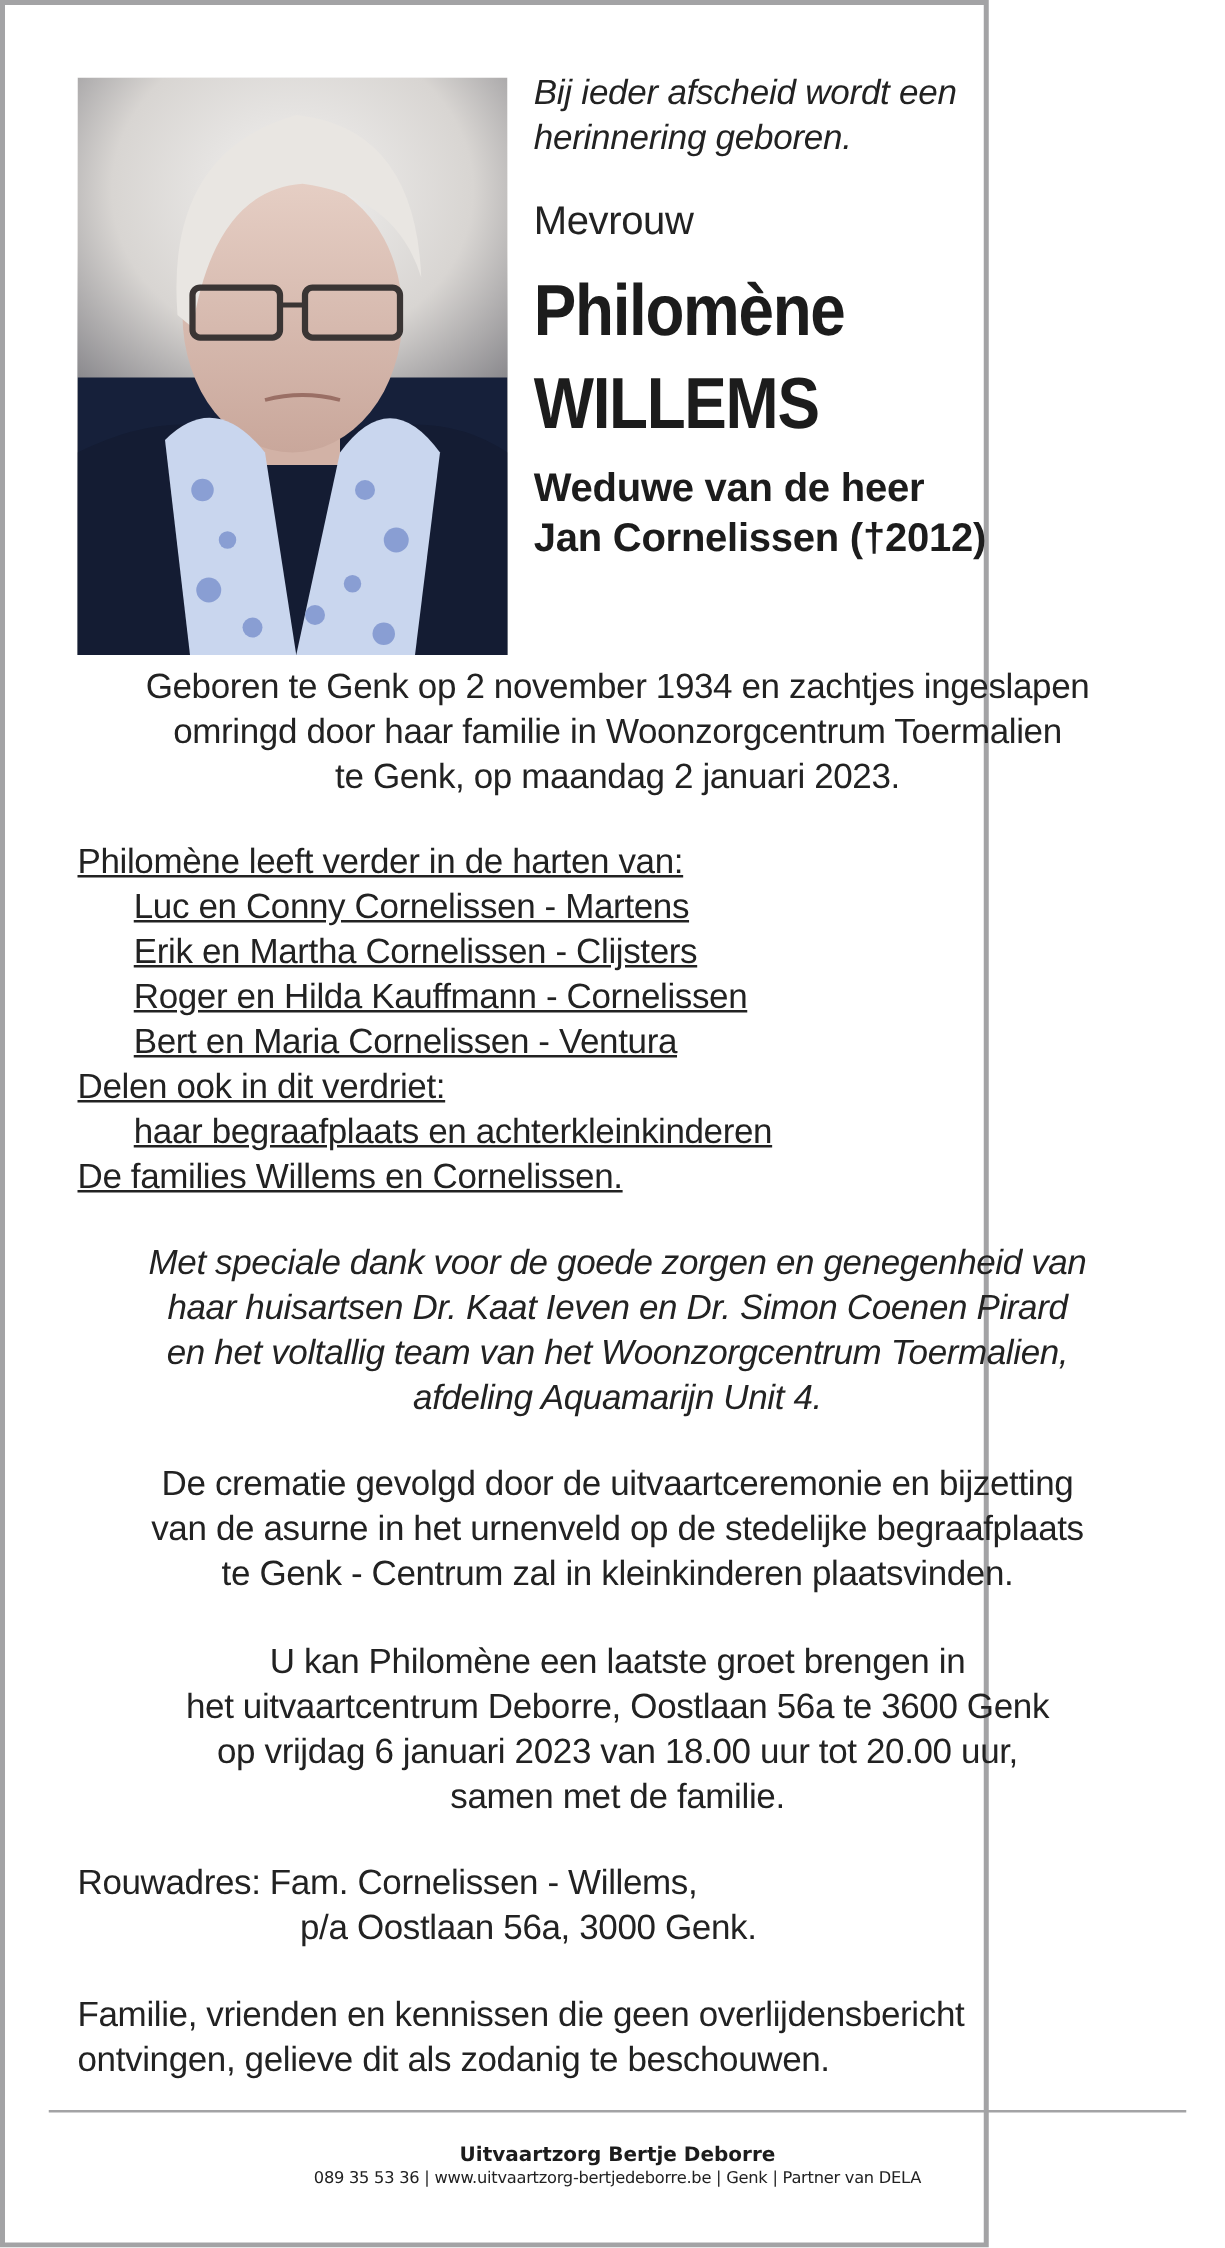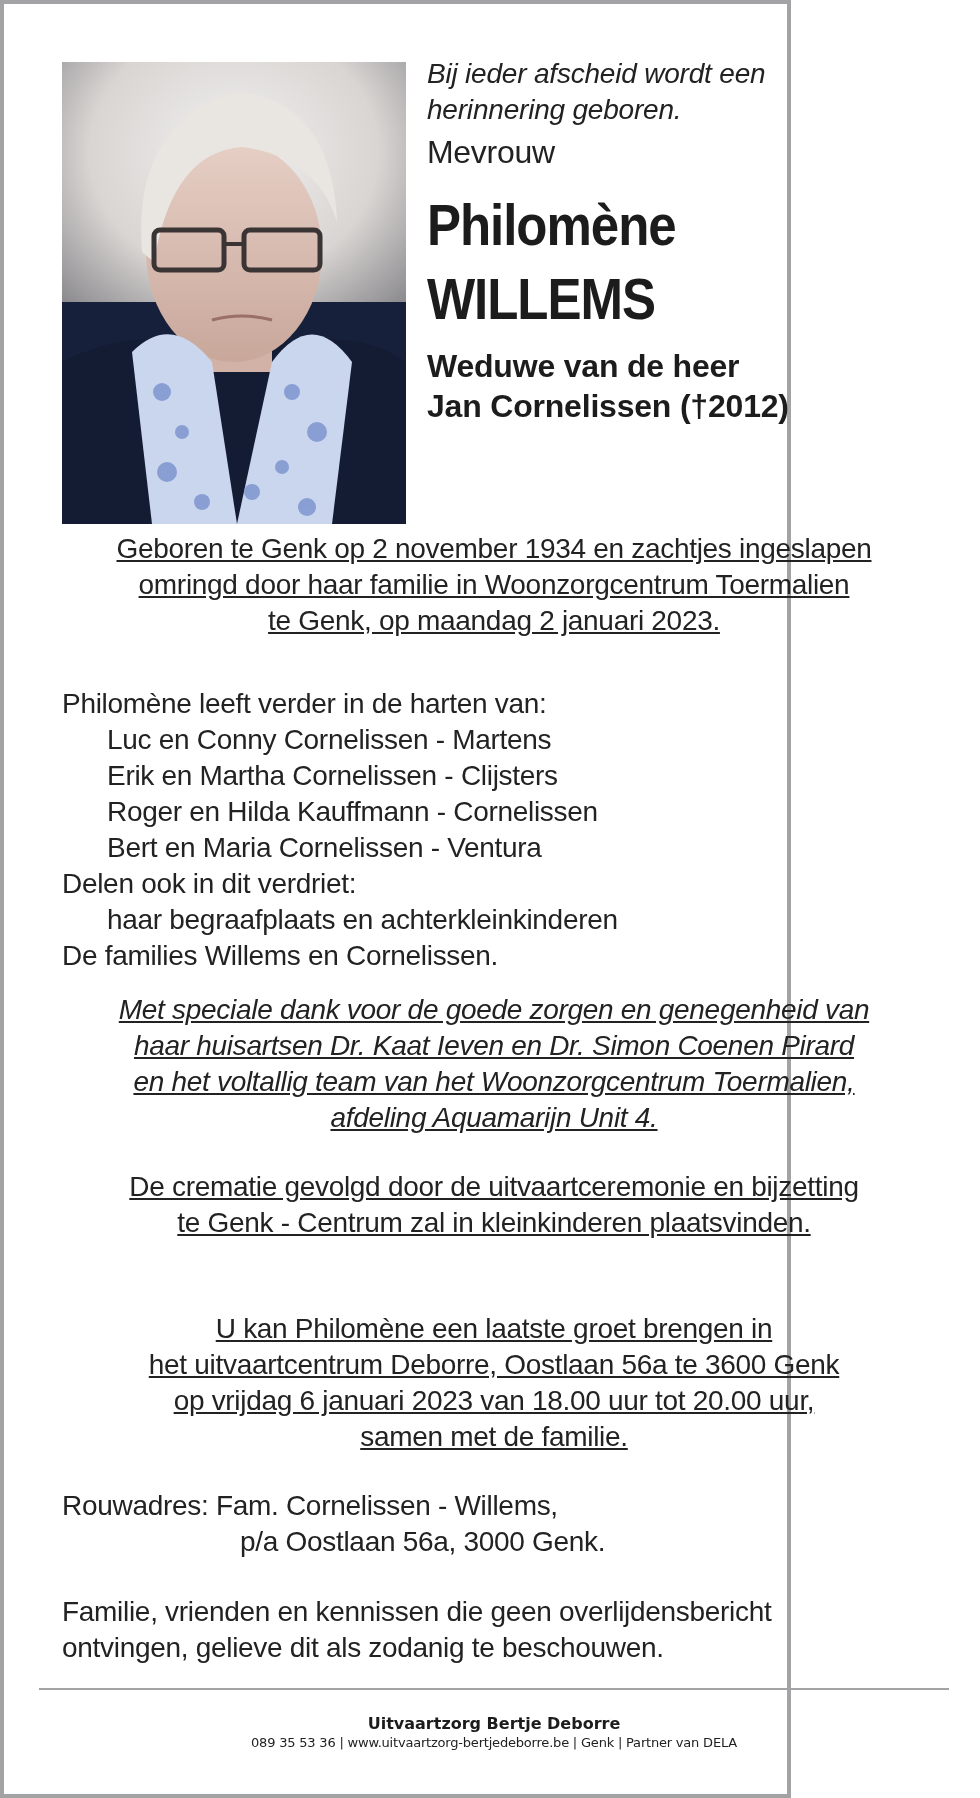--- a/index.html
+++ b/index.html
@@ -20,31 +20,31 @@
       overflow: hidden;
       background: linear-gradient(180deg, #e9e8e7 0%, #d9d6d3 30%, #6b6c72 55%, #1d2230 75%, #141a2a 100%);
     }
     .photo svg { display: block; width: 100%; height: 100%; }
 
     .header-right { position: absolute; left: 423px; top: 52px; width: 520px; }
     .motto {
       font-style: italic; font-size: 28px; line-height: 36px; color: #222;
       letter-spacing: -0.2px;
     }
-    .title-prefix { margin-top: 4px; font-size: 32px; line-height: 40px; color: #222; letter-spacing: -0.3px; }
+    .title-prefix { margin-top: 28px; font-size: 32px; line-height: 40px; color: #222; letter-spacing: -0.3px; }
     .name {
       margin-top: 16px; font-weight: 700; font-size: 58px; line-height: 74px;
       color: #1c1c1c; letter-spacing: -1.2px;
       transform: scaleX(0.88); transform-origin: left center;
       width: 560px;
     }
     .widow { margin-top: 10px; font-weight: 700; font-size: 32px; line-height: 40px; color: #1c1c1c; letter-spacing: -0.2px; }
 
     .body-text { position: absolute; left: 58px; width: 864px; font-size: 28px; line-height: 36px; color: #222; letter-spacing: -0.3px; }
-    .center { text-align: center; text-decoration: underline; }
+    .center { text-align: center; }
     .italic { font-style: italic; }
     .indent { padding-left: 45px; }
     .line { display: block; white-space: nowrap; }
 
     .divider { position: absolute; left: 35px; top: 1684px; width: 910px; height: 2px; background: #a3a3a5; }
 
     .footer { position: absolute; left: 0; top: 1710px; width: 980px; text-align: center; font-family: "DejaVu Sans", sans-serif; }
     .footer-name { font-weight: 700; font-size: 16px; line-height: 20px; color: #1c1c1c; }
     .footer-contact { font-size: 13px; line-height: 18px; color: #222; letter-spacing: -0.2px; }
   </style>
@@ -114,40 +114,41 @@
       <span class="line">Jan Cornelissen (†2012)</span>
     </div>
   </div>
 
   <div class="body-text center" style="top:527px;">
     <span class="line">Geboren te Genk op 2 november 1934 en zachtjes ingeslapen</span>
     <span class="line">omringd door haar familie in Woonzorgcentrum Toermalien</span>
     <span class="line">te Genk, op maandag 2 januari 2023.</span>
   </div>
 
-  <div class="body-text" style="top:682px;">
+  <div class="body-text" style="top:667px;text-decoration:underline;">
     <span class="line">Philomène leeft verder in de harten van:</span>
     <span class="line indent">Luc en Conny Cornelissen - Martens</span>
     <span class="line indent">Erik en Martha Cornelissen - Clijsters</span>
     <span class="line indent">Roger en Hilda Kauffmann - Cornelissen</span>
     <span class="line indent">Bert en Maria Cornelissen - Ventura</span>
     <span class="line">Delen ook in dit verdriet:</span>
     <span class="line indent">haar begraafplaats en achterkleinkinderen</span>
     <span class="line">De families Willems en Cornelissen.</span>
   </div>
 
   <div class="body-text center italic" style="top:988px;">
     <span class="line">Met speciale dank voor de goede zorgen en genegenheid van</span>
     <span class="line">haar huisartsen Dr. Kaat Ieven en Dr. Simon Coenen Pirard</span>
     <span class="line">en het voltallig team van het Woonzorgcentrum Toermalien,</span>
     <span class="line">afdeling Aquamarijn Unit 4.</span>
   </div>
 
   <div class="body-text center" style="top:1165px;">
     <span class="line">De crematie gevolgd door de uitvaartceremonie en bijzetting</span>
+    <span class="line">van de asurne in het urnenveld op de stedelijke begraafplaats</span>
     <span class="line">te Genk - Centrum zal in kleinkinderen plaatsvinden.</span>
   </div>
 
   <div class="body-text center" style="top:1307px;">
     <span class="line">U kan Philomène een laatste groet brengen in</span>
     <span class="line">het uitvaartcentrum Deborre, Oostlaan 56a te 3600 Genk</span>
     <span class="line">op vrijdag 6 januari 2023 van 18.00 uur tot 20.00 uur,</span>
     <span class="line">samen met de familie.</span>
   </div>
 

